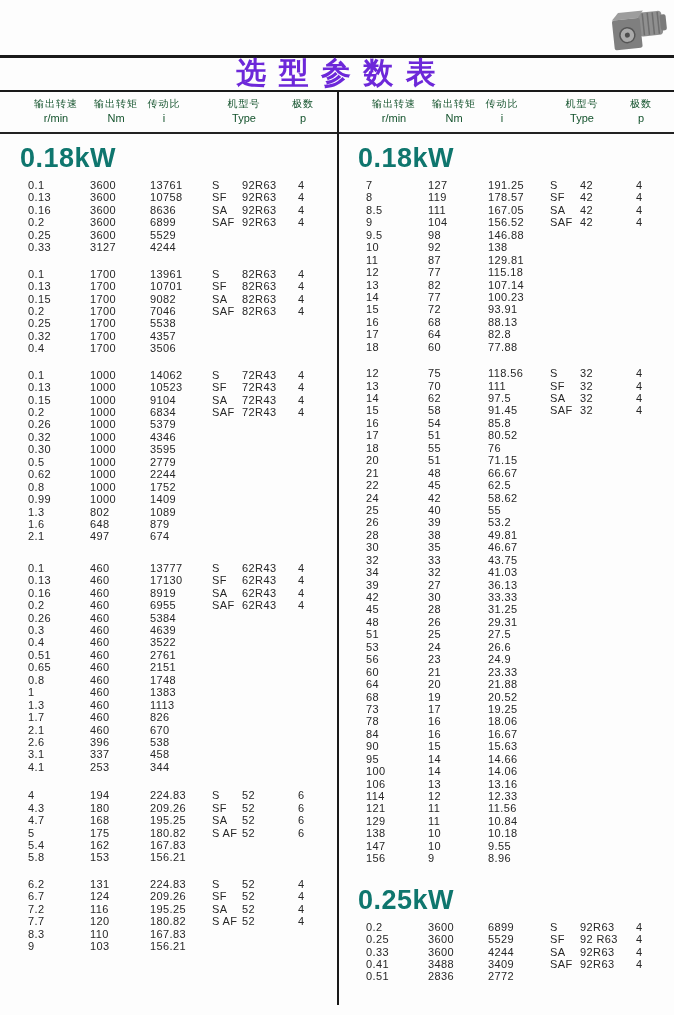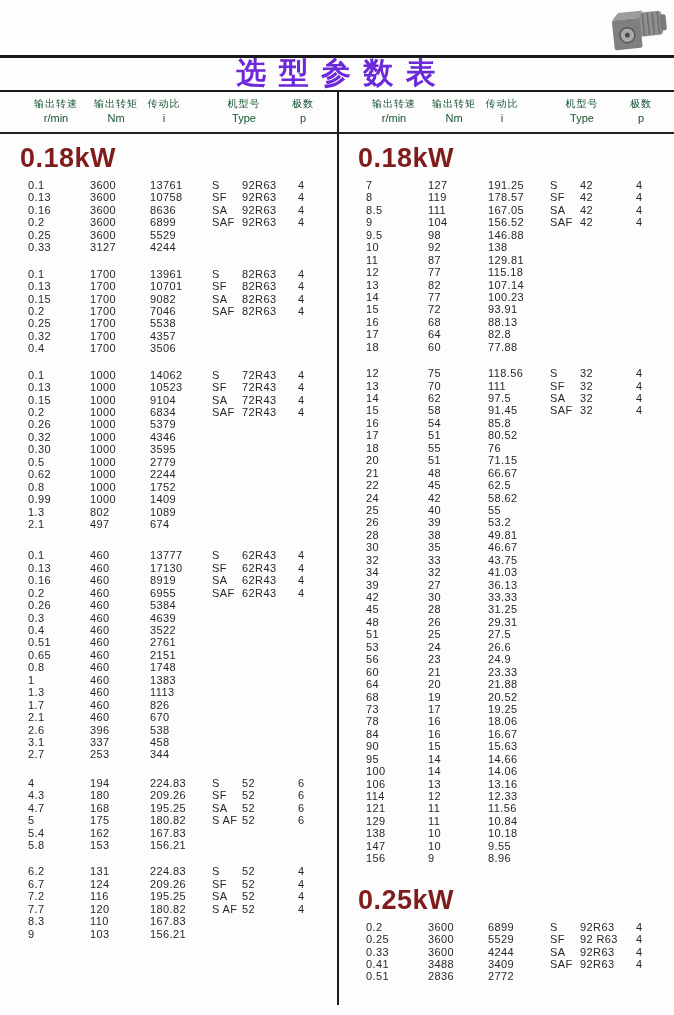--- a/index.html
+++ b/index.html
@@ -26,21 +26,21 @@
   .hc .en{font-size:11px;line-height:15px;}
   .hc-speed{left:18px;width:76px;}
   .hc-torque{left:84px;width:64px;}
   .hc-ratio{left:136px;width:56px;}
   .hc-type{left:211px;width:66px;}
   .hc-poles{left:282px;width:42px;}
   .col{position:absolute;top:135px;width:337px;}
   .col-left{left:0;} .col-right{left:338px;}
   .section-heading{
     margin:9px 0 7px 20px;font-size:27px;line-height:28px;font-weight:900;
-    color:#7f1d1d;letter-spacing:0.5px;
+    color:#0f766e;letter-spacing:0.5px;
   }
   .block{margin:0 0 14px 28px;}
   .row{display:flex;height:12.45px;line-height:12.45px;font-size:11px;letter-spacing:0.4px;color:#262626;}
   .c1{width:62px;} .c2{width:60px;} .c3{width:62px;}
   .c4{width:30px;} .c5{width:56px;} .c6{width:26px;}
   
   [data-table="left_column"] > div:nth-child(4){margin-top:13px;}
   [data-table="left_column"] > div:nth-child(5){margin-top:19px;}
   [data-table="left_column"] > div:nth-child(6){margin-top:16px;}
   [data-table="left_column"] > div:nth-child(7){margin-top:3px;}
@@ -323,20 +323,28 @@
         </div>
         <div class="row">
           <div class="c1">1.3</div>
           <div class="c2">802</div>
           <div class="c3">1089</div>
           <div class="c4"></div>
           <div class="c5"></div>
           <div class="c6"></div>
         </div>
         <div class="row">
+          <div class="c1">1.6</div>
+          <div class="c2">648</div>
+          <div class="c3">879</div>
+          <div class="c4"></div>
+          <div class="c5"></div>
+          <div class="c6"></div>
+        </div>
+        <div class="row">
           <div class="c1">2.1</div>
           <div class="c2">497</div>
           <div class="c3">674</div>
           <div class="c4"></div>
           <div class="c5"></div>
           <div class="c6"></div>
         </div>
       </div>
       <div class="block">
         <div class="row">
@@ -461,21 +469,21 @@
         </div>
         <div class="row">
           <div class="c1">3.1</div>
           <div class="c2">337</div>
           <div class="c3">458</div>
           <div class="c4"></div>
           <div class="c5"></div>
           <div class="c6"></div>
         </div>
         <div class="row">
-          <div class="c1">2.7</div>
+          <div class="c1">4.1</div>
           <div class="c2">253</div>
           <div class="c3">344</div>
           <div class="c4"></div>
           <div class="c5"></div>
           <div class="c6"></div>
         </div>
       </div>
       <div class="block">
         <div class="row">
           <div class="c1">4</div>

